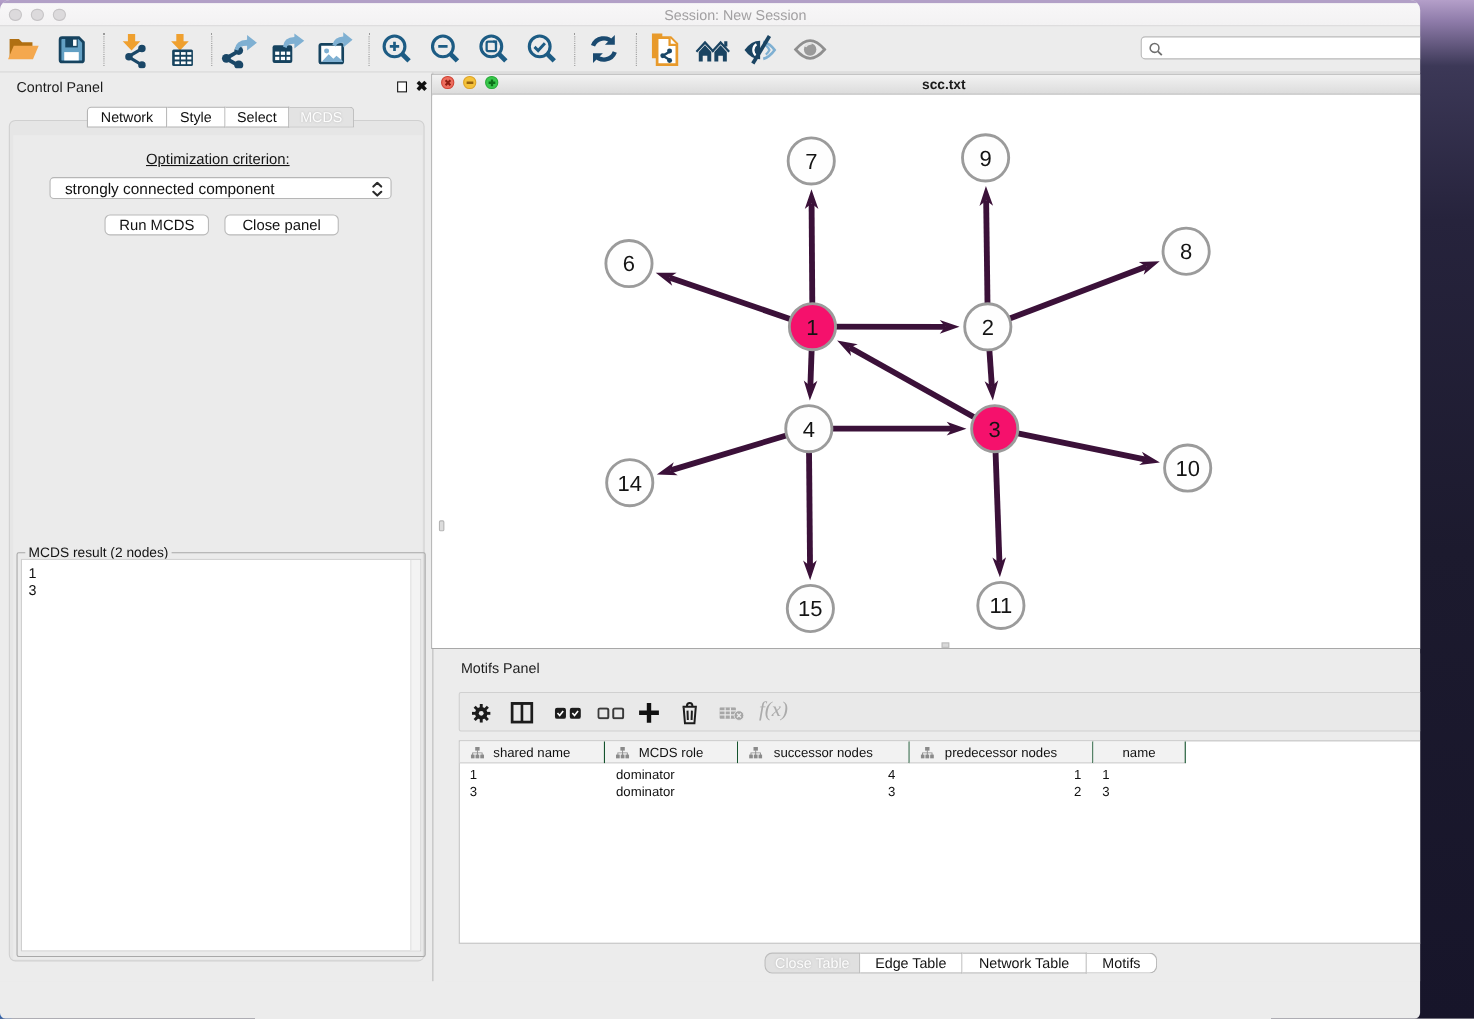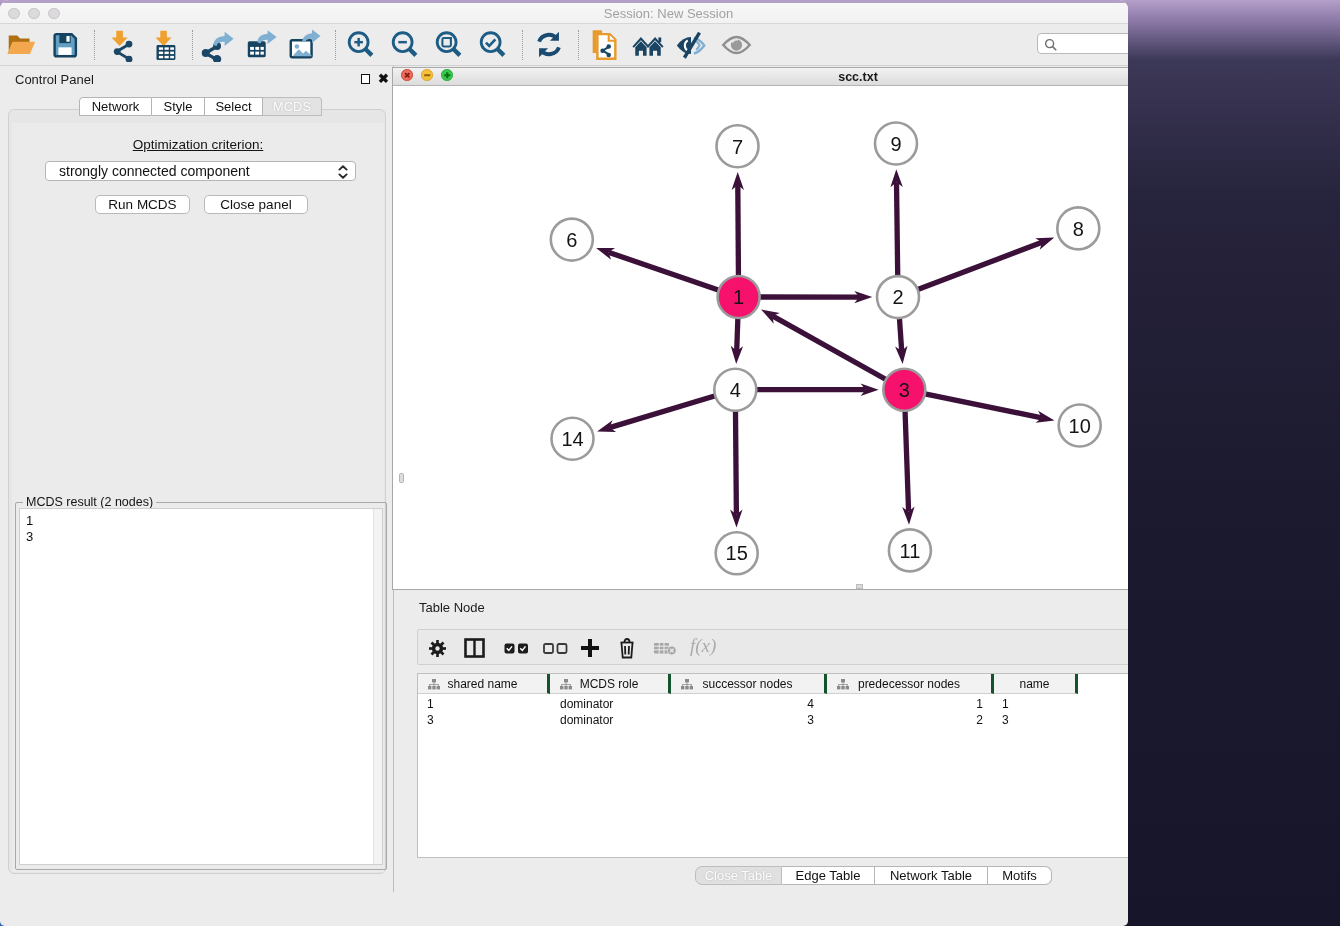--- a/index.html
+++ b/index.html
@@ -1,20 +1,20 @@
 <!DOCTYPE html>
 <html><head>
 <meta charset="utf-8">
 <style>
   * { margin:0; padding:0; box-sizing:border-box; }
   html,body { width:1340px; height:926px; overflow:hidden; }
   body { font-family:"Liberation Sans", sans-serif;
          background:radial-gradient(circle 9px at 1px 925px, #3565ae 0 9px, rgba(0,0,0,0) 10px),
                     linear-gradient(180deg,#b49fc9 0px,#8d7aa8 20px,#3c3857 60px,#26233c 200px,#1c1a2e 500px,#17152a 926px); }
-  #win { position:absolute; left:0; top:0; width:1128px; height:926px;
+  #win { position:absolute; left:0; top:0; width:1291px; height:926px;
          background:#ececec; border-radius:9px 9px 5px 5px; overflow:hidden; }
   
   #topline { position:absolute; left:0; top:0; width:1337px; height:2.5px;
              background:#b2a0c7; border-radius:9px 9px 0 0; }
   #titlebar { position:absolute; left:0; top:2.5px; width:1337px; height:21px;
               background:linear-gradient(#f8f7f8,#f3f2f3); border-bottom:1px solid #d8d6d8; }
   #titlebar .dot { position:absolute; top:5px; width:11.5px; height:11.5px; border-radius:50%;
                    background:#dcdadc; border:1px solid #c6c4c6; }
   #wtitle { position:absolute; top:3.5px; left:0; width:1337px; text-align:center;
             font-size:13px; color:#a2a0a2; }
@@ -63,21 +63,21 @@
   .tl svg { position:absolute; left:0px; top:0px; display:block; }
   #netname { position:absolute; top:2px; left:0; width:930px; text-align:center; font-size:12.5px; font-weight:bold; color:#1a1a1a; }
   #canvas { position:absolute; left:0; top:19.5px; width:930px; height:502px; background:#fff; }
   
   #tpanel { position:absolute; left:404px; top:594px; width:933px; height:297.5px; background:#ececec; }
   #tpanel-title { position:absolute; left:15px; top:6px; font-size:13px; color:#1c1c1c; }
   #ttoolbar { position:absolute; left:13px; top:35px; width:917px; height:36px;
               background:#e9e9e9; border:1px solid #d0d0d0; border-radius:2px; }
   #ttable { position:absolute; left:13px; top:79px; width:917px; height:185px; background:#fff;
             border:1px solid #c0c0c0; }
-  .th { position:absolute; top:0; height:20px; background:#f2f2f2; border-right:3px solid #14532d;
+  .th { position:absolute; top:0; height:20px; background:#f2f2f2; border-right:1px solid #14532d;
         border-bottom:1px solid #cfcfcf; font-size:12px; color:#111; text-align:center; line-height:20px; }
   .hier { position:absolute; left:10px; top:5px; width:12px; height:11px; }
   .td { position:absolute; font-size:12px; color:#111; height:16px; line-height:16px; }
   .btab { position:absolute; top:272px; height:19px; background:#fff; border:1px solid #b6b6b6;
           font-size:13px; color:#111; text-align:center; line-height:18px; }
   .btab.sel { background:#e0e0e0; color:#fdfdfd; text-shadow:0 0 2px #b5b5b5; border-color:#bdbdbd; }
   
   #statusbar { position:absolute; left:0; top:891.5px; width:1337px; height:34.5px;
                background:#ececec; border-top:1px solid #c8c8c8; }
   #listbtn { position:absolute; left:10px; top:7.5px; width:28px; height:21px; background:#fdfdfd;
@@ -344,21 +344,21 @@
           <text x="344.7" y="473.4">15</text>
           <text x="517.9" y="470.6">11</text>
         </g>
       </g>
         </svg>
       <div style="position:absolute; left:463px; top:497px; width:7px; height:5px; background:#d9d9d9; border:1px solid #bdbdbd;"></div>
     </div>
   </div>
 
   <div id="tpanel">
-    <div id="tpanel-title">Table Node</div>
+    <div id="tpanel-title">Motifs Panel</div>
     <div class="float-ic" style="left:896px;"></div>
     <div class="close-ic" style="left:913px;">✖</div>
     <div id="ttoolbar">
       <svg style="position:absolute; left:11px; top:10px;" width="17" height="17" viewBox="0 0 18 18">
           <g fill="#1c1c1c">
             <circle cx="9" cy="9" r="6"></circle>
             <rect x="7.6" y="0" width="2.8" height="4.2" transform="rotate(0 9 9)"></rect>
             <rect x="7.6" y="0" width="2.8" height="4.2" transform="rotate(45 9 9)"></rect>
             <rect x="7.6" y="0" width="2.8" height="4.2" transform="rotate(90 9 9)"></rect>
             <rect x="7.6" y="0" width="2.8" height="4.2" transform="rotate(135 9 9)"></rect>

